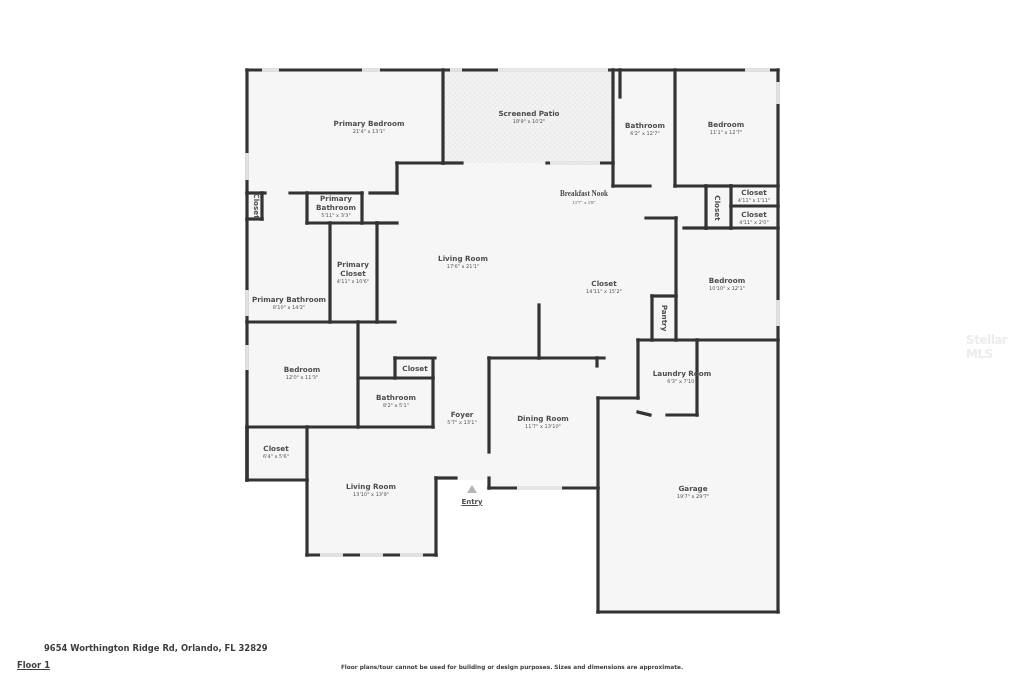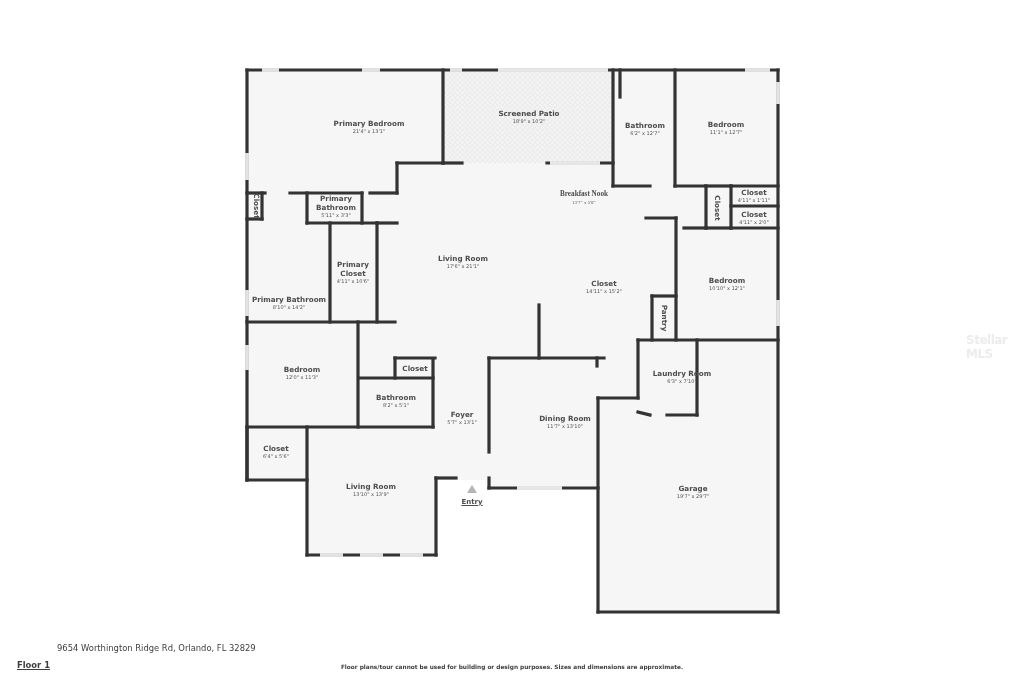--- a/index.html
+++ b/index.html
@@ -3,21 +3,21 @@
 <meta charset="utf-8">
 <style>
   html, body { margin:0; padding:0; background:#ffffff; }
   body { width:1024px; height:682px; position:relative; overflow:hidden;
          font-family: "DejaVu Sans", "Liberation Sans", sans-serif; color:#4a4a4a; }
   #plan { position:absolute; left:0; top:0; width:1024px; height:682px; }
   .room-label { position:absolute; transform:translate(-50%,-50%); text-align:center; white-space:nowrap; pointer-events:none; }
   .room-name { font-size:7.2px; font-weight:bold; color:#4d4d4d; line-height:9px; }
   .room-dim { font-size:5px; color:#555; line-height:7px; }
   .vert { transform:translate(-50%,-50%) rotate(90deg); }
-  .footer-address { position:absolute; left:32px; top:643px; font-size:8.4px; font-weight:normal; color:#3d3d3d;padding-left:25px; }
+  .footer-address { position:absolute; left:19px; top:643px; font-size:8.4px; font-weight:bold; color:#3d3d3d;padding-left:25px; }
   .footer-floor { position:absolute; left:17px; top:660px; font-size:8.4px; font-weight:bold; color:#3d3d3d;text-decoration:underline; }
   .footer-disclaimer { position:absolute; left:0; width:1024px; top:664px; text-align:center; font-size:5.8px; font-weight:bold; color:#3d3d3d; padding-left:0; }
   .watermark { position:absolute; left:966px; top:333px; font-size:12px; font-weight:bold; color:#ececec; letter-spacing:-0.5px; }
   .entry-label { position:absolute; left:472px; top:502px; transform:translate(-50%,-50%); font-size:7px; color:#4d4d4d; font-weight:bold;text-decoration:underline; }
 </style>
 </head>
 <body>
 
 <svg id="plan" viewBox="0 0 1024 682" xmlns="http://www.w3.org/2000/svg">
   <defs>
@@ -204,21 +204,21 @@
       <div class="room-dim">8'2" x 5'1"</div>
     </div>
     <div class="room-label" style="left: 667px; top: 377px; margin-left: 15px;">
       <div class="room-name">Laundry Room</div>
       <div class="room-dim">6'3" x 7'10"</div>
     </div>
     <div class="room-label" style="left: 462px; top: 418px;">
       <div class="room-name">Foyer</div>
       <div class="room-dim">5'7" x 13'1"</div>
     </div>
-    <div class="room-label" style="left: 543px; top: 422px; margin-left: 22px;">
+    <div class="room-label" style="left: 543px; top: 422px;">
       <div class="room-name">Dining Room</div>
       <div class="room-dim">11'7" x 13'10"</div>
     </div>
     <div class="room-label" style="left: 276px; top: 452px;">
       <div class="room-name">Closet</div>
       <div class="room-dim">6'4" x 5'6"</div>
     </div>
     <div class="room-label" style="left: 371px; top: 490px;">
       <div class="room-name">Living Room</div>
       <div class="room-dim">13'10" x 13'9"</div>

